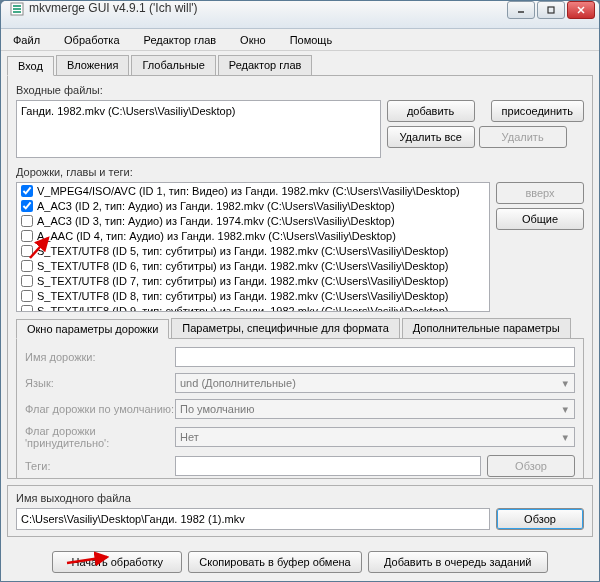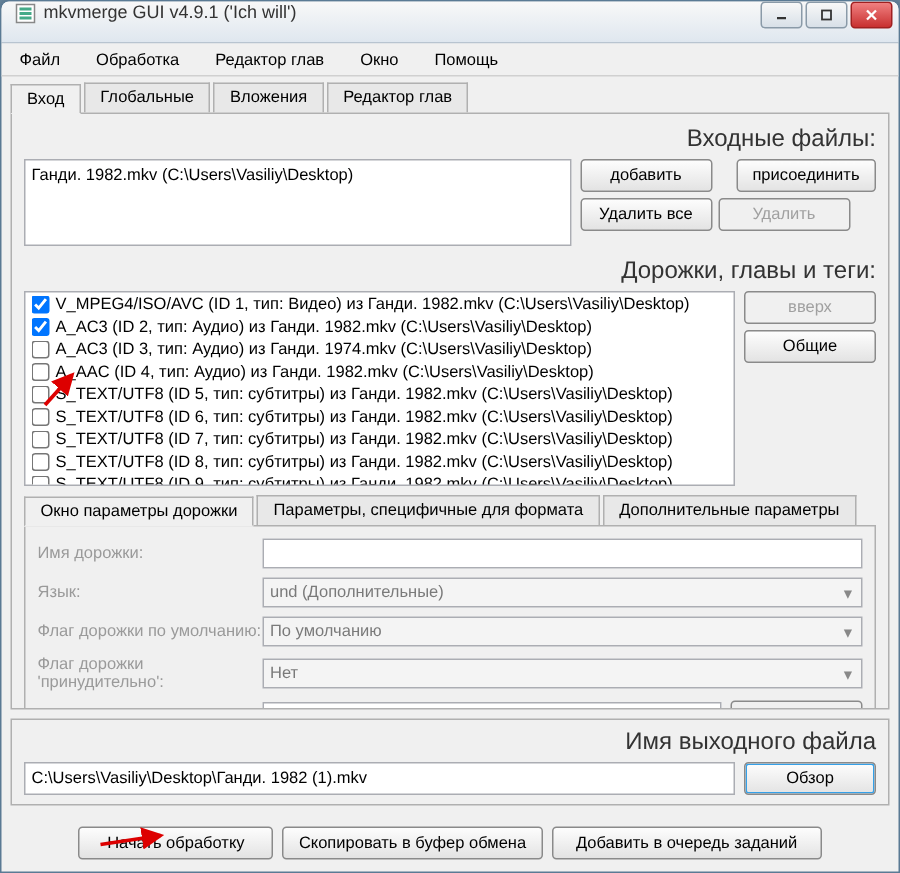--- a/index.html
+++ b/index.html
@@ -29,21 +29,21 @@
   .menubar { height: 22px; background: #f0f0f0; border-bottom:1px solid #d0d0d0;
     display:flex; align-items:center; padding: 0 4px; font-size:11px; gap: 8px; }
   .menuitem { padding: 2px 8px; cursor:pointer; }
   .tabbar { display:flex; padding: 4px 6px 0 6px; font-size:11px; }
   .tab { padding: 3px 10px; border:1px solid #b0b0b0; border-bottom:none;
     background:#e8e8e8; margin-right:2px; cursor:pointer; }
   .tab.active { background:#f0f0f0; border-bottom:1px solid #f0f0f0; position:relative; top:1px; }
   .panel { border:1px solid #b0b0b0; margin: 0 6px 6px 6px; padding: 8px;
     background:#f0f0f0; flex:0 0 auto; }
   .column-flex { display:flex; flex-direction:column; flex:1; min-height:0; overflow:hidden;}
-  .label { font-size:16px; color:#333; margin-bottom:4px;text-align:right; }
+  .label { font-size:11px; color:#333; margin-bottom:4px; }
   .row { display:flex; gap:6px; align-items:flex-start; }
   .inputfiles-box { flex:1; height: 58px; border:1px solid #abadb3;
     background:#fff; font-size:11px; padding:4px; overflow:auto; }
   .btncol { display:flex; flex-direction:column; gap:4px; }
   .btn { min-width: 88px; height: 22px; font-size:11px;
     border:1px solid #8a8a8a; background: linear-gradient(#fdfdfd,#e3e3e3);
     border-radius:3px; padding:0 10px; cursor:pointer; }
   .btn:disabled { color:#a0a0a0; background:#f0f0f0; cursor:default; }
   .tracks-box { flex:1; border:1px solid #abadb3; background:#fff;
     font-size:11px; overflow:hidden; height: 130px; }
@@ -109,22 +109,22 @@
   <div class="menubar">
     <div class="menuitem">Файл</div>
     <div class="menuitem">Обработка</div>
     <div class="menuitem">Редактор глав</div>
     <div class="menuitem">Окно</div>
     <div class="menuitem">Помощь</div>
   </div>
 
   <div class="tabbar">
     <div class="tab active">Вход</div>
+    <div class="tab">Вложения</div>
     <div class="tab">Глобальные</div>
-    <div class="tab">Вложения</div>
     <div class="tab">Редактор глав</div>
   </div>
 
   <div class="panel column-flex" style="flex:1; padding:8px 8px 4px 8px;">
 
     <div class="label">Входные файлы:</div>
     <div class="row">
       <div class="inputfiles-box" id="input-files-box">
           <div>Ганди. 1982.mkv (C:\Users\Vasiliy\Desktop)</div>
         </div>

